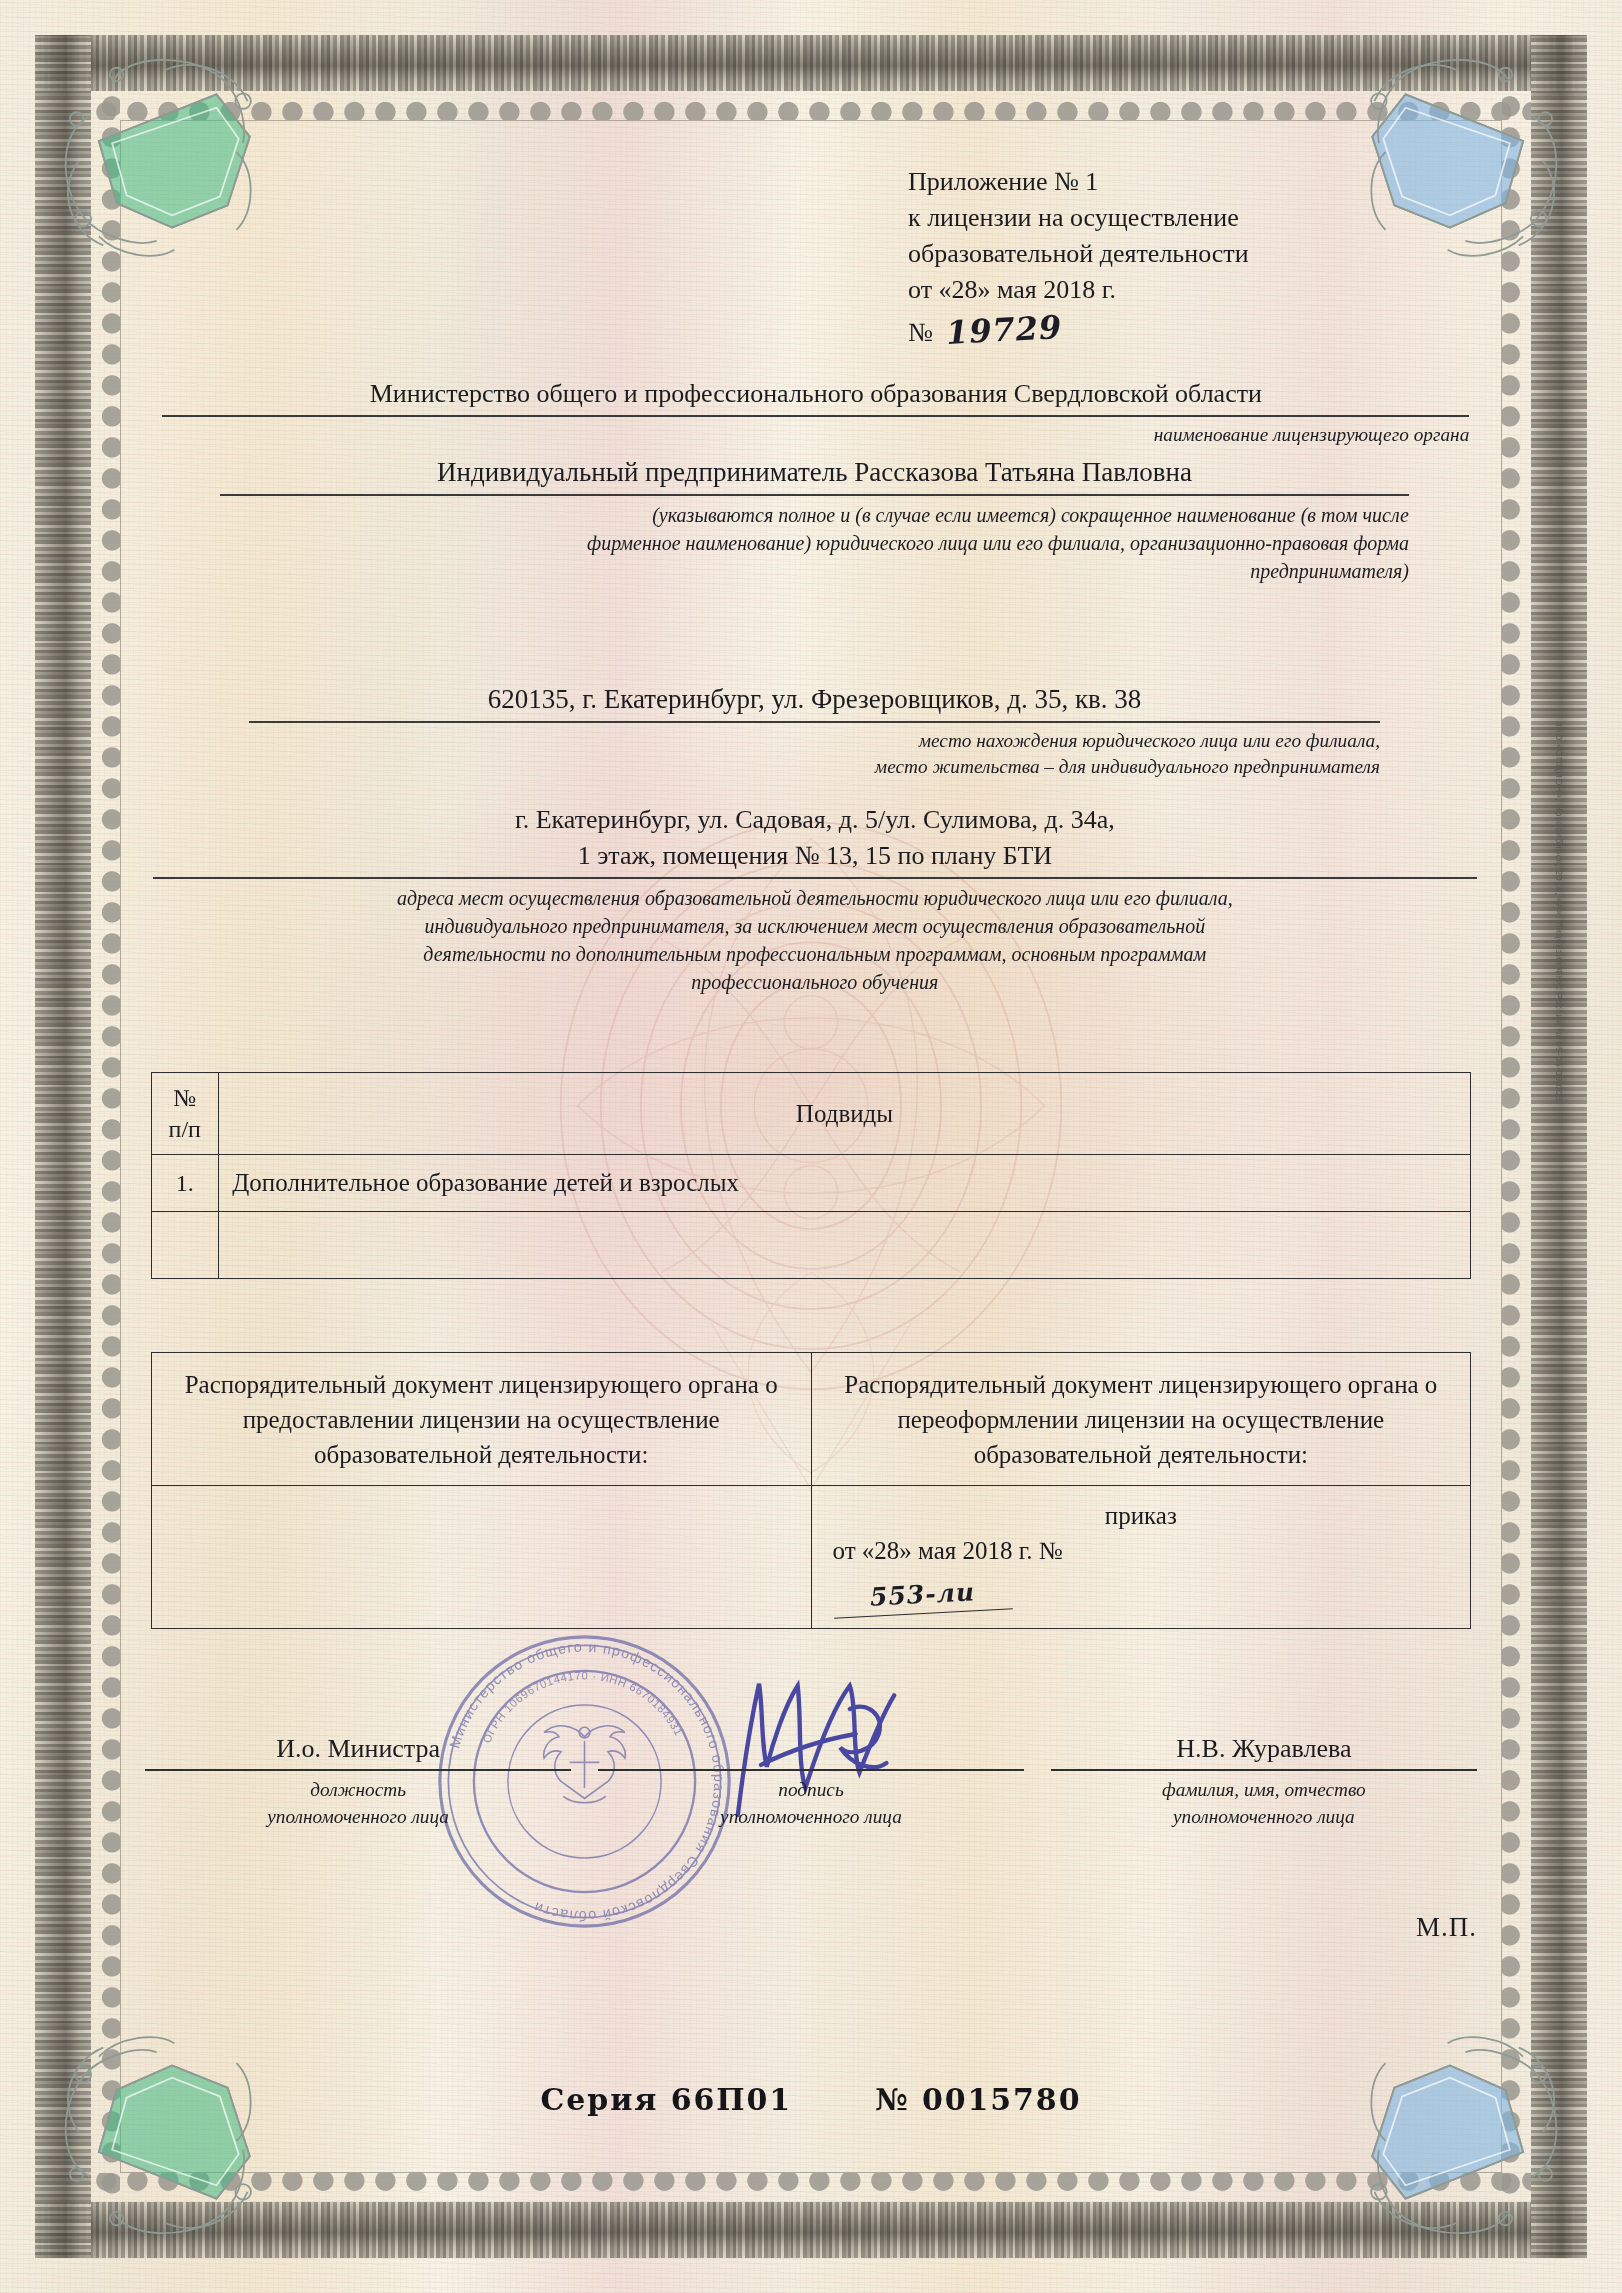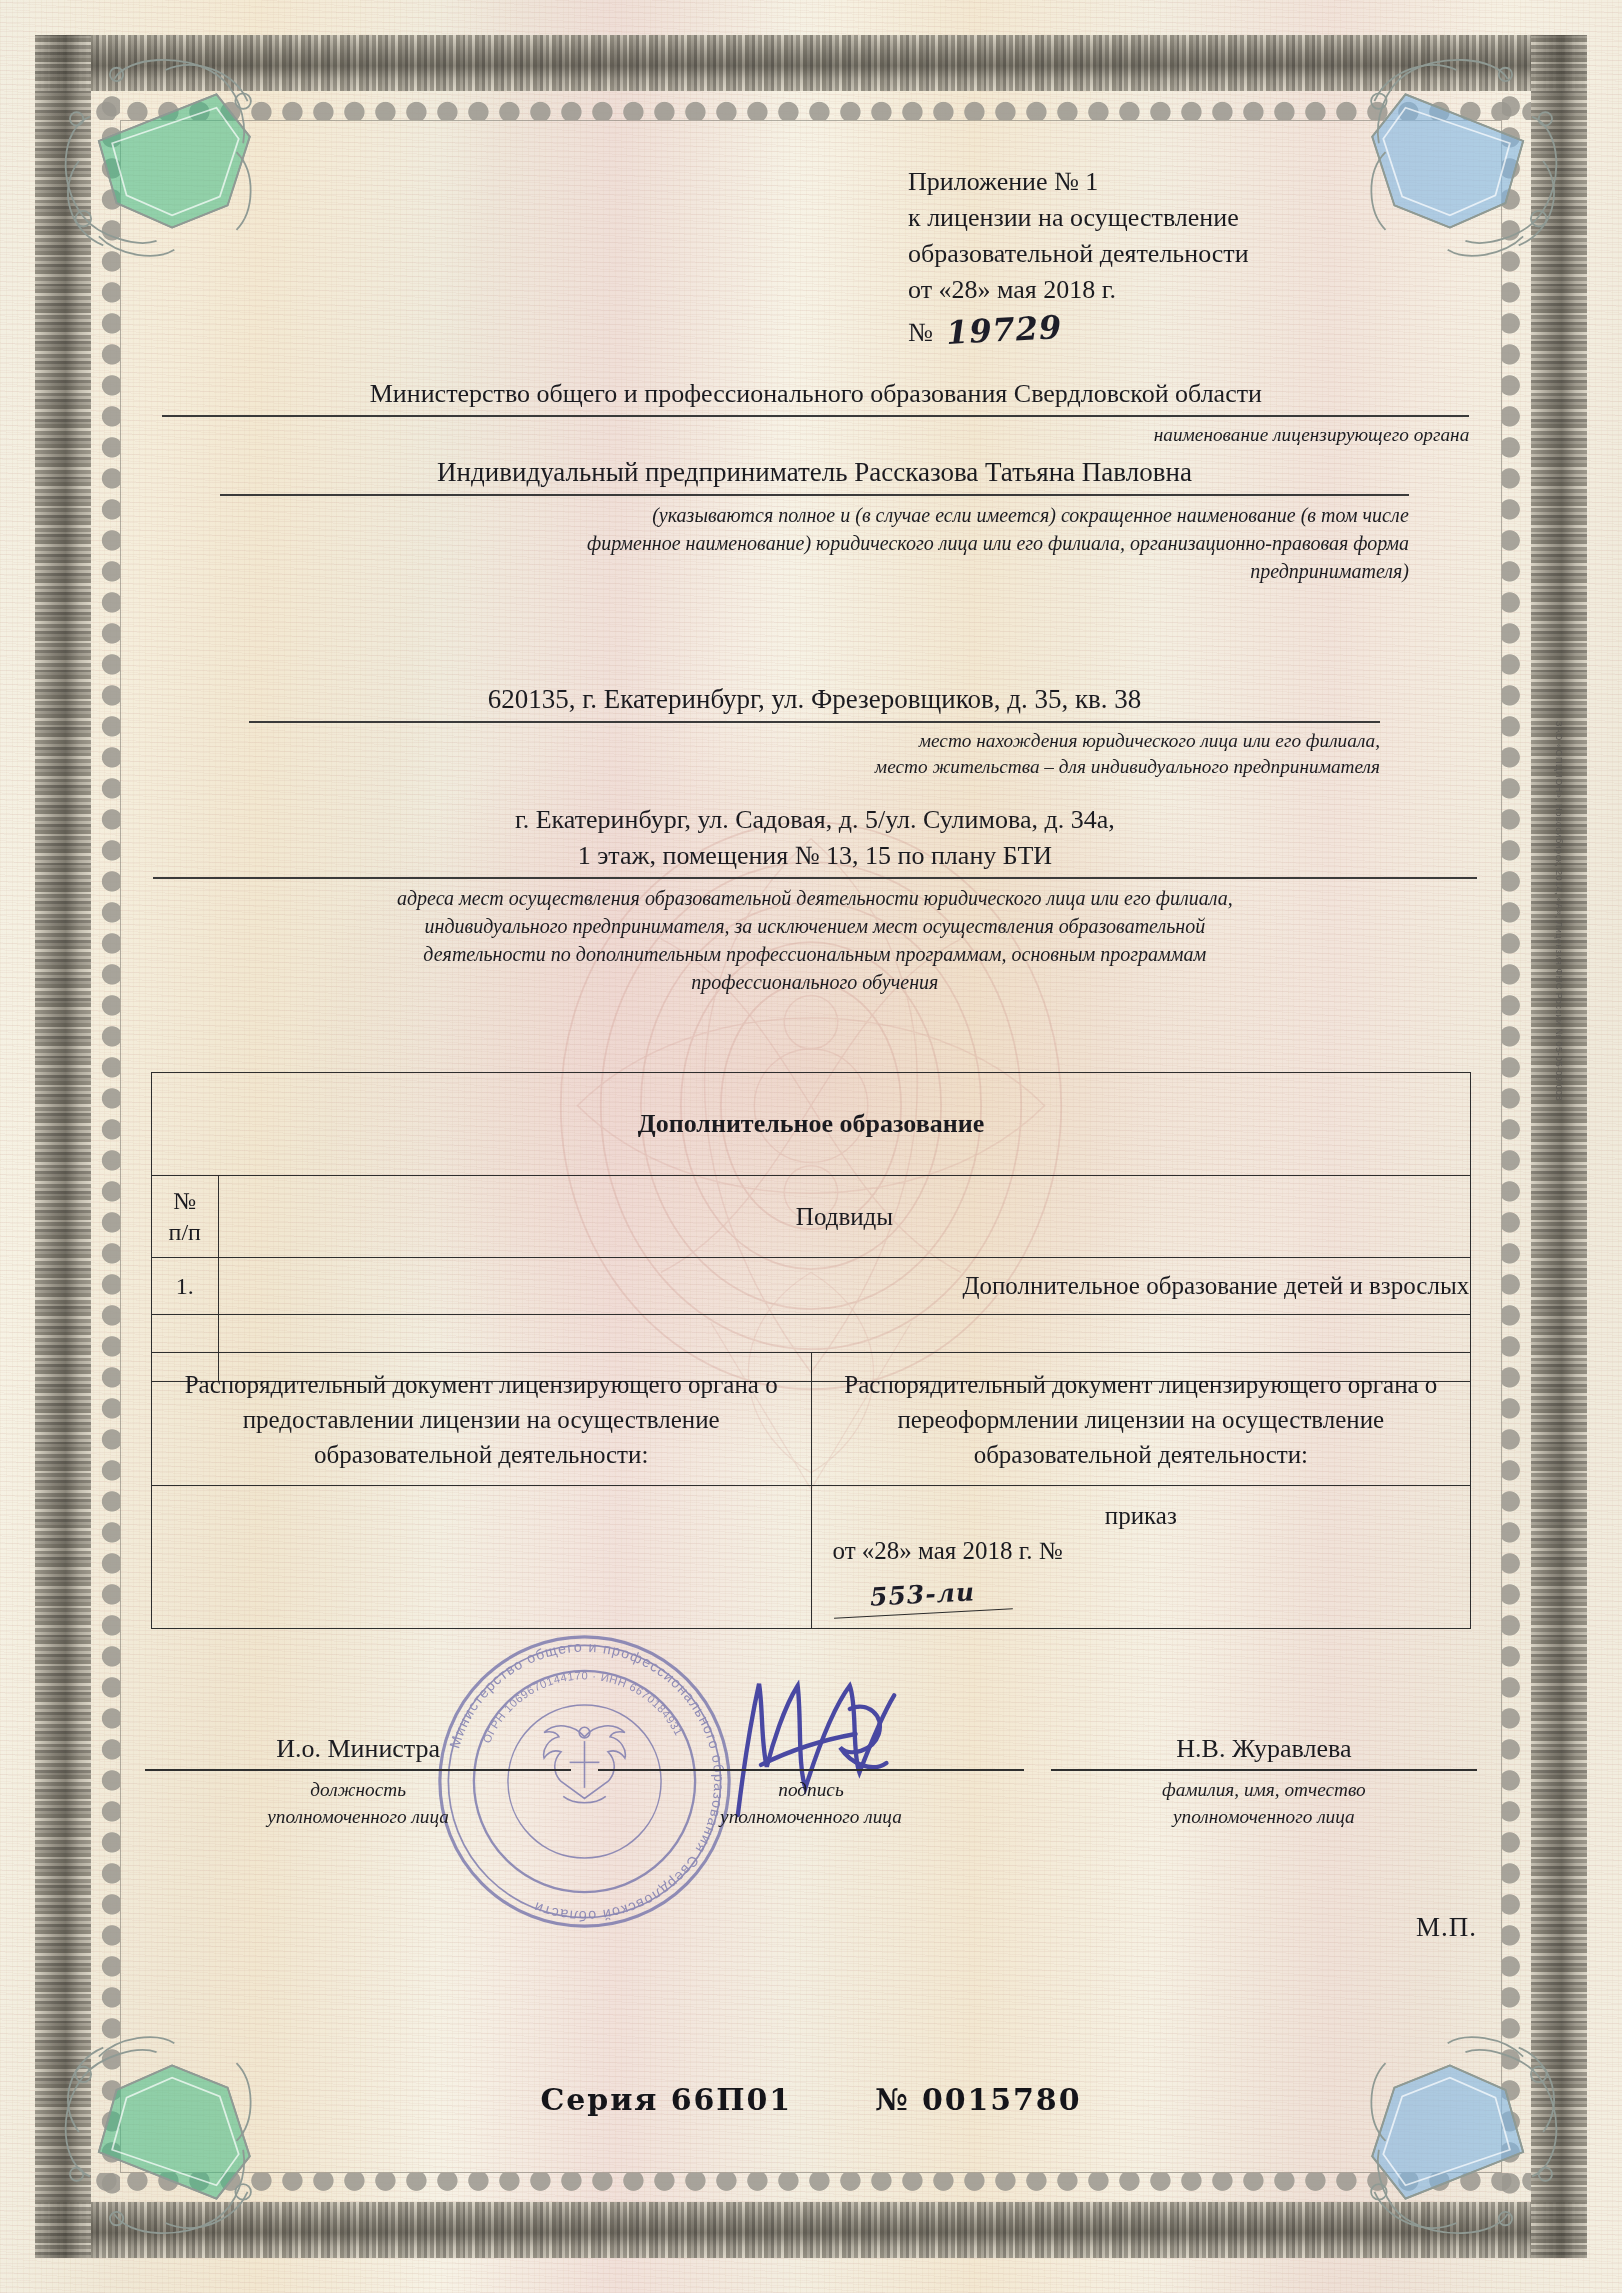--- a/index.html
+++ b/index.html
@@ -177,21 +177,21 @@
     position:absolute;left:5.8px;right:5.8px;
   }
   .tbl-kinds{top:927px;}
   .tbl-kinds td{border:1.9px solid #2e2e2e;}
   .kind-title{
     text-align:center;font-weight:bold;font-size:26px;height:100px;
   }
   .th-no{width:64px;text-align:center;font-size:24px;line-height:31px;padding:9.7px 0;}
   .th-sub{text-align:center;font-size:25px;padding:9.7px 0;}
   .td-no{width:64px;text-align:center;font-size:24px;height:54px;}
-  .td-sub{font-size:25px;padding-left:13.5px;text-align:right;}
+  .td-sub{font-size:25px;padding-left:13.5px;}
   .td-empty{height:64px;}
 
   .tbl-docs{top:1207px;}
   .tbl-docs td{border:1.9px solid #2e2e2e;text-align:center;font-size:25px;line-height:35px;padding:13.5px 21px;vertical-align:top;}
   .docs-body td{height:114px;vertical-align:top;padding-top:11.6px;}
   .order-line{display:flex;justify-content:center;align-items:baseline;gap:9.7px;flex-direction:column;}
   .order-num{
     border-bottom:1.9px solid #2b2b2b;
     min-width:164px;
     padding:0 7.7px 1px 7.7px;
@@ -413,23 +413,20 @@
         <div>адреса мест осуществления образовательной деятельности юридического лица или его филиала,</div>
         <div>индивидуального предпринимателя, за исключением мест осуществления образовательной</div>
         <div>деятельности по дополнительным профессиональным программам, основным программам</div>
         <div>профессионального обучения</div>
       </div>
     </div>
 
     <div class="tbl tbl-kinds">
       <table>
         <tbody>
-            <tr>
-          <td class="kind-title" colspan="2">Дополнительное образование</td>
-        </tr>
         <tr>
           <td class="th-no">
             <div>№</div>
             <div>п/п</div>
           </td>
           <td class="th-sub">Подвиды</td>
         </tr>
         <tr>
           <td class="td-no">1.</td>
           <td class="td-sub">Дополнительное образование детей и взрослых</td>

